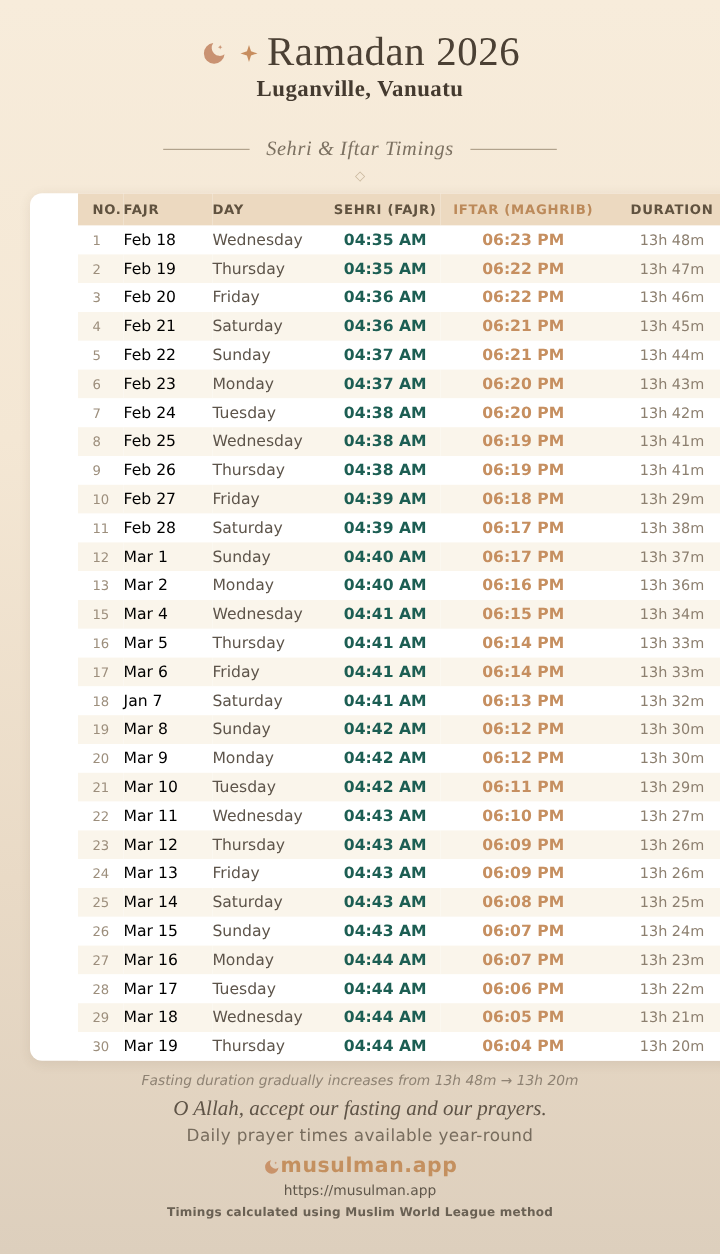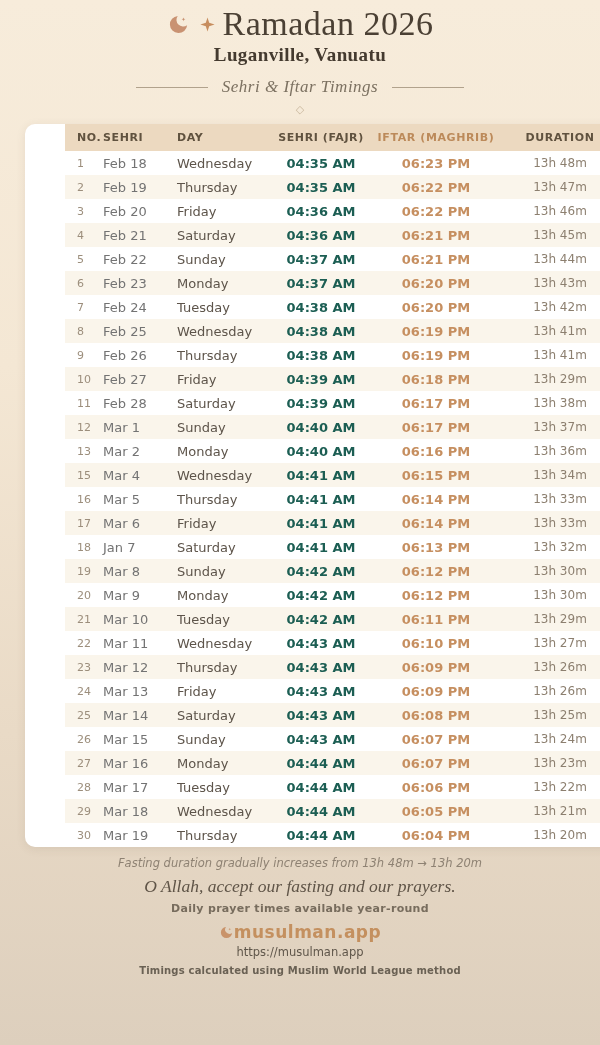--- a/index.html
+++ b/index.html
@@ -2,33 +2,33 @@
 <html><head>
 <meta charset="utf-8">
 <style>
   html,body{margin:0;padding:0;background:#ddcfbd;}
   .page{
     position:relative;width:600px;height:1045px;overflow:hidden;
     background:linear-gradient(180deg,#f7ecdb 0%,#f4e7d4 35%,#e9dac6 70%,#ddcfbd 100%);
     font-family:"DejaVu Sans","Liberation Sans",sans-serif;
   }
   
-  .header{text-align:center;padding-top:4px;}
+  .header{text-align:center;padding-top:24px;}
   .title-row{display:flex;align-items:center;justify-content:center;gap:9px;height:40px;}
   .title-row h1{
     margin:0;font-family:"Liberation Serif","DejaVu Serif",serif;font-weight:400;
     font-size:34px;line-height:38px;color:#4b4034;letter-spacing:0.5px;
   }
   .icon-crescent{display:inline-flex;}
   .icon-sparkle{display:inline-flex;margin-right:-2px;}
   .location{
     margin:0;font-family:"Liberation Serif","DejaVu Serif",serif;font-weight:700;
     font-size:19px;line-height:22px;color:#443a2f;letter-spacing:0.4px;
   }
-  .divider-row{display:flex;align-items:center;justify-content:center;gap:14px;margin-top:11px;height:20px;}
+  .divider-row{display:flex;align-items:center;justify-content:center;gap:14px;margin-top:28px;height:20px;}
   .divider-row .line{display:inline-block;width:72px;height:1px;background:#b1a28c;}
   .divider-text{
     font-family:"Liberation Serif","DejaVu Serif",serif;font-style:italic;
     font-size:17px;color:#7c7161;letter-spacing:0.5px;
   }
   .meta{margin:7px 0 0 0;font-size:11.5px;color:#6b5f4e;letter-spacing:0.2px;}
   .ornament{margin-top:5px;font-size:11px;color:#c8b69c;height:15px;line-height:15px;}
   
   .card{
     margin:7px 25px 0 25px;width:550px;border-radius:10px;overflow:hidden;
@@ -40,33 +40,33 @@
     letter-spacing:0.6px;padding:0;
   }
   thead th.col-iftar{color:#bc8a5a;}
   th.col-no,th.col-date,th.col-day{text-align:left;}
   th.col-sehri,th.col-iftar,th.col-duration{text-align:center;}
   tbody td{height:24px;padding:0;white-space:nowrap;}
   tbody tr:nth-child(odd){background:#ffffff;}
   tbody tr:nth-child(even){background:#faf5eb;}
   td.col-no{font-size:11px;color:#9c8e7c;text-align:left;}
   th.col-no,td.col-no{padding-left:12px;}
-  td.col-date{font-size:13px;color:#737373;}
+  td.col-date{font-size:13px;color:#000000;}
   td.col-day{font-size:13px;color:#5d544a;}
   td.col-sehri{font-size:13px;font-weight:700;color:#1c5e53;text-align:center;}
   td.col-iftar{font-size:13px;font-weight:700;color:#c68f60;text-align:center;}
   td.col-duration{font-size:12px;color:#8c7f6f;text-align:center;}
   
   .footer{text-align:center;}
   .note{margin:9px 0 0 0;font-style:italic;font-size:11.5px;color:#8e8273;}
   .dua{
     margin:6px 0 0 0;font-family:"Liberation Serif","DejaVu Serif",serif;font-style:italic;
     font-size:17.5px;color:#5f5447;
   }
-  .availability{margin:5px 0 0 0;font-size:11px;color:#776c5d;letter-spacing:0.3px;font-weight:bold;}
+  .availability{margin:5px 0 0 0;font-size:14px;color:#776c5d;letter-spacing:0.3px;}
   .brand-row{display:flex;align-items:center;justify-content:center;gap:0;margin-top:7px;height:20px;cursor:pointer;}
   .brand-name{font-size:17px;font-weight:700;color:#c4905f;letter-spacing:0.5px;}
   .url{margin:3px 0 0 0;font-size:11.5px;color:#5f564a;}
   .method{margin:6px 0 0 0;font-size:10px;font-weight:700;color:#6a6154;letter-spacing:0.2px;}
 </style>
 </head>
 <body>
 
 <div class="page">
 
@@ -100,21 +100,21 @@
         <col style="width:38px">
           <col style="width:74px">
           <col style="width:98px">
         <col style="width:92px">
           <col style="width:138px">
           <col style="width:110px">
       </colgroup>
       <thead>
         <tr>
           <th class="col-no">NO.</th>
-          <th class="col-date">SEHRI</th>
+          <th class="col-date">FAJR</th>
           <th class="col-day">DAY</th>
           <th class="col-sehri">SEHRI (FAJR)</th>
           <th class="col-iftar">IFTAR (MAGHRIB)</th>
           <th class="col-duration">DURATION</th>
         </tr>
       </thead>
       <tbody>
           <tr>
             <td class="col-no">1</td>
             <td class="col-date">Feb 18</td>

